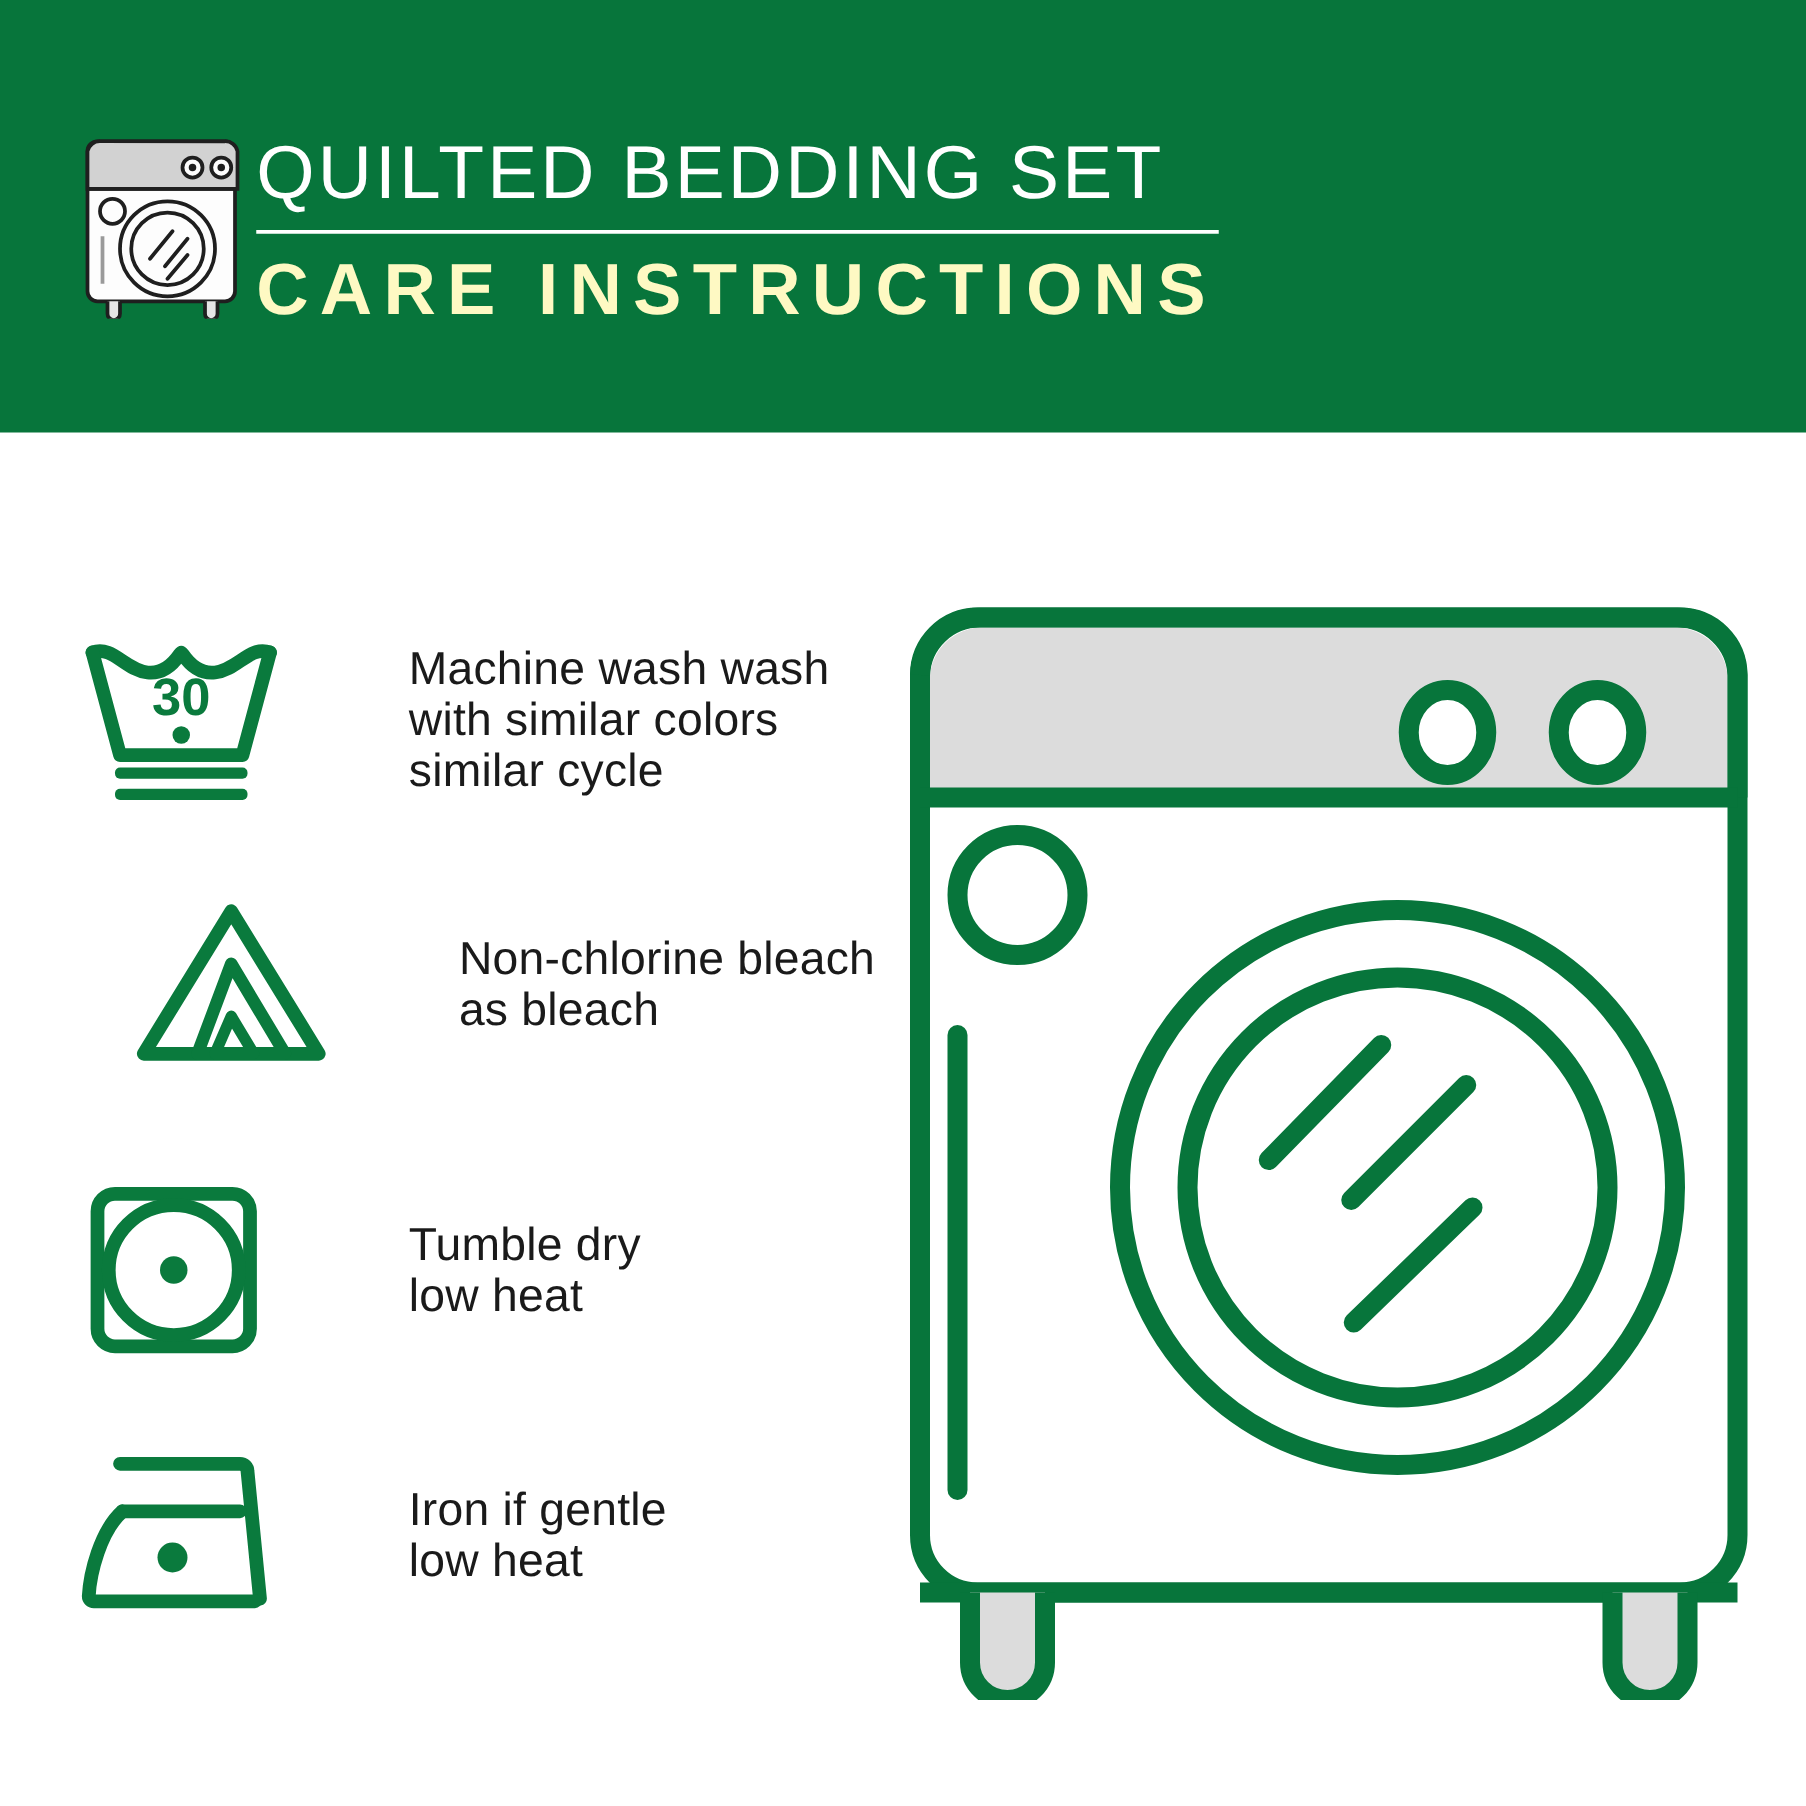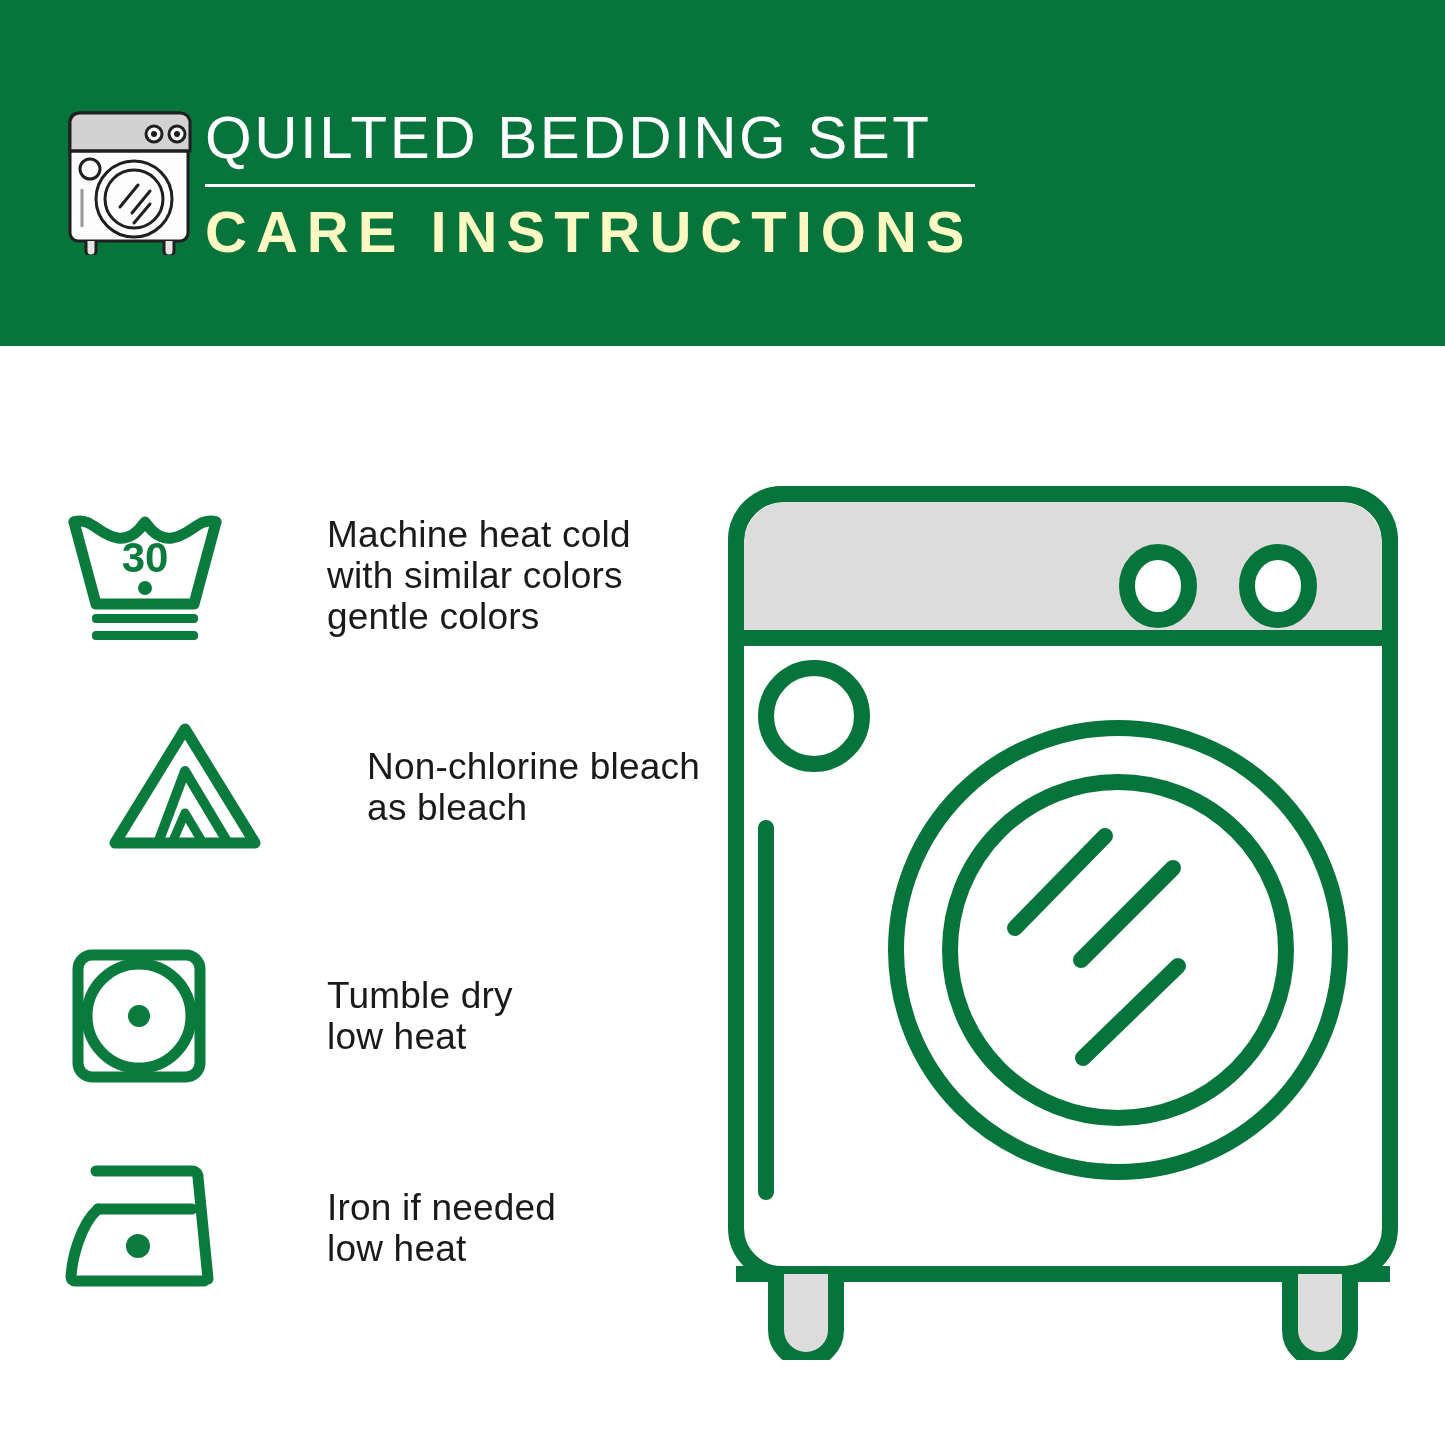--- a/index.html
+++ b/index.html
@@ -156,23 +156,23 @@
           <path d="M14 22 C 30 16 40 36 58 38 C 76 40 84 22 85 22 C 86 22 94 40 112 38 C 130 36 140 16 156 22"></path>
           <path d="M14 22 L 36 104 L 134 104 L 156 22"></path>
         </g>
         <text x="85" y="72" text-anchor="middle" font-family="Liberation Sans, sans-serif" font-size="42" font-weight="700" fill="#0a7a3d">30</text>
         <circle cx="85" cy="88" r="7" fill="#0a7a3d"></circle>
         <rect x="32" y="114" width="106" height="9" rx="4" fill="#0a7a3d"></rect>
         <rect x="32" y="131" width="106" height="9" rx="4" fill="#0a7a3d"></rect>
       </svg>
     </div>
     <div class="care-text">
-      <span>Machine heat cold</span>
+      <span>Machine wash wash</span>
       <span>with similar colors</span>
-      <span>gentle colors</span>
+      <span>similar cycle</span>
     </div>
   </div>
 
   <div class="care-row" id="row-bleach">
     <div class="care-symbol">
       <svg viewBox="0 0 170 145" width="170" height="145">
         <g fill="none" stroke="#0a7a3d" stroke-width="11" stroke-linecap="round" stroke-linejoin="round">
           <path d="M85 14 L 155 128 L 15 128 Z"></path>
           <path d="M85 56 L 128 128 L 58 128 Z" stroke-width="10"></path>
           <path d="M85 98 L 103 128 L 72 128 Z" stroke-width="9"></path>
@@ -206,21 +206,21 @@
       <svg viewBox="0 0 170 150" width="170" height="150">
         <g fill="none" stroke="#0a7a3d" stroke-width="11" stroke-linecap="round" stroke-linejoin="round">
           <path d="M36 18 L 132 18 A 6 6 0 0 1 138 24 L 148 126"></path>
           <path d="M38 56 L 132 56"></path>
           <path d="M38 56 C 20 72 12 106 11 124 A 4 4 0 0 0 15 128 L 144 128"></path>
         </g>
         <circle cx="78" cy="93" r="12" fill="#0a7a3d"></circle>
       </svg>
     </div>
     <div class="care-text">
-      <span>Iron if needed</span>
+      <span>Iron if gentle</span>
       <span>low heat</span>
     </div>
   </div>
 
   <div id="machine-illustration">
     <svg viewBox="0 0 690 880" width="690" height="880">
 
       <rect x="18" y="14" width="654" height="780" rx="46" ry="46" fill="#ffffff" stroke="#07753b" stroke-width="16"></rect>
 
       <path d="M26 60 a42 42 0 0 1 42 -38 h554 a42 42 0 0 1 42 38 v98 h-638 z" fill="#dcdcdc"></path>

